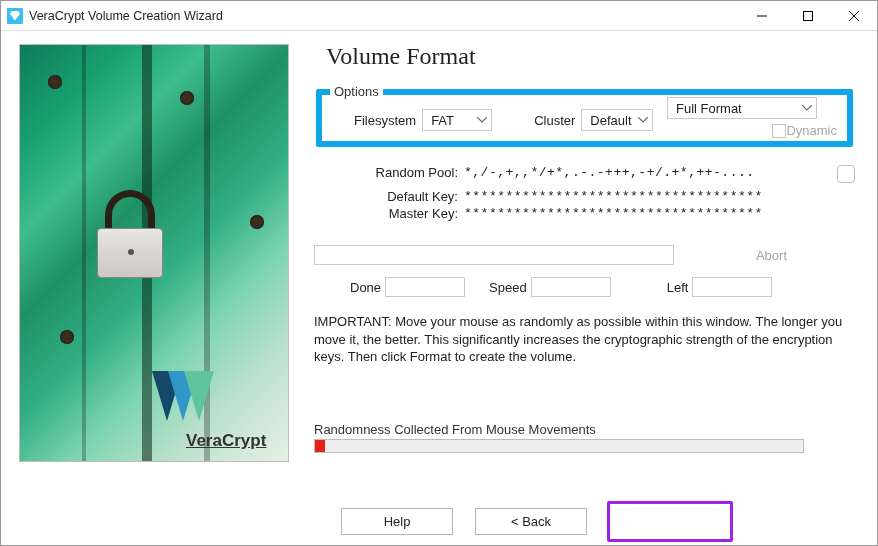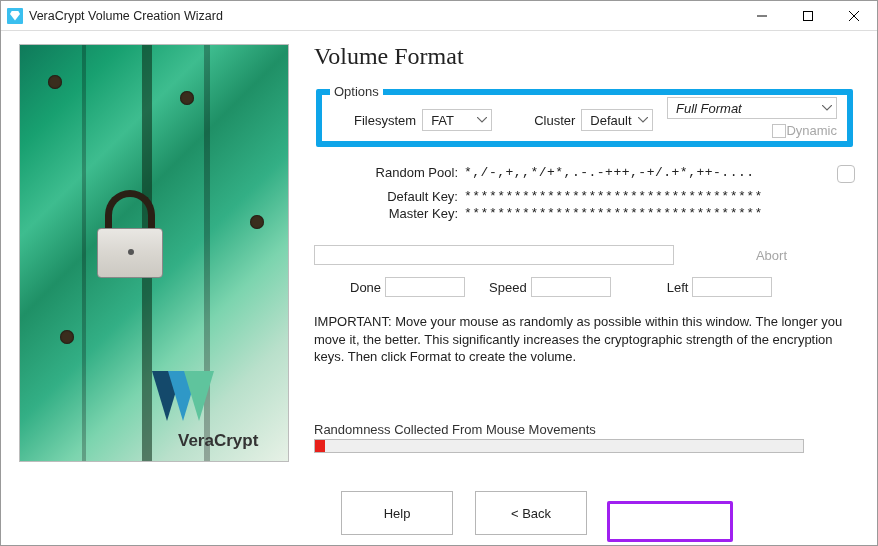--- a/index.html
+++ b/index.html
@@ -25,36 +25,36 @@
   .nail { position:absolute; width:14px; height:14px; background:#3a2d1d; border-radius:50%; box-shadow:0 0 2px #000 inset; }
   .padlock { position:absolute; left:75px; top:145px; width:70px; height:90px; }
   .padlock .shackle { position:absolute; left:10px; top:0; width:50px; height:48px; border:7px solid #2a2015; border-bottom:none; border-radius:26px 26px 0 0; background:transparent; }
   .padlock .body { position:absolute; left:2px; top:38px; width:66px; height:50px; background:linear-gradient(#e9e7e3,#d9d6d0,#ccc9c2); border:1px solid #888; border-radius:4px; }
   .padlock .body::after{content:"";position:absolute;left:30px;top:20px;width:6px;height:6px;background:#555;border-radius:50%;}
   .vc-mark { position:absolute; left:132px; bottom:40px; width:60px; height:50px; }
   .vc-mark span { position:absolute; display:block; }
   .vc-v1 { left:0; top:0; width:30px; height:50px; background:#14496b; clip-path:polygon(0 0, 100% 0, 50% 100%); }
   .vc-v2 { left:16px; top:0; width:30px; height:50px; background:#2f98c7; clip-path:polygon(0 0, 100% 0, 50% 100%); }
   .vc-v3 { left:32px; top:0; width:30px; height:50px; background:#5fc49d; clip-path:polygon(0 0, 100% 0, 50% 100%); }
-  .vc-txt { position:absolute; left:158px; bottom:10px; font-size:17px; font-weight:600; color:#333; }
+  .vc-txt { position:absolute; left:166px; bottom:10px; font-size:17px; font-weight:600; color:#333;text-decoration:underline; }
   .vc-txt b { font-weight:700; }
 
   .right { flex:1; padding: 10px 22px 0 20px; position:relative; }
-  .page-title { font-family: Georgia, "Times New Roman", serif; font-size: 24px; margin: 2px 0 14px 0; }
+  .page-title { font-family: Georgia, "Times New Roman", serif; font-size: 24px; margin: 2px 0 14px 12px; }
 
   fieldset.opts { border:6px solid #0ea5e9; border-radius:2px; padding: 10px 8px 10px 8px; position:relative; }
   fieldset.opts legend { font-size:13px; padding:0 4px; color:#333; }
   .row1 { display:flex; align-items:center; gap:6px; }
   .lbl { color:#222; }
   .combo { display:inline-flex; align-items:center; border:1px solid #c9c9c9; height:22px; padding:0 4px 0 8px; background:#fff; cursor:pointer; }
   .combo .cv { min-width:40px; }
   .chev { margin-left:6px; }
   .chev svg { display:block; }
   .ff { position:absolute; right:10px; top:-2px; width:170px; }
-  .ff .combo { width:170px; justify-content:space-between;font-style:italic; }
+  .ff .combo { width:150px; justify-content:space-between; }
   .dyn { position:absolute; right:10px; top:24px; display:flex; align-items:center; color:#a7a7a7; }
   .chk { width:14px; height:14px; border:1px solid #c3c3c3; background:#fff; display:inline-block; }
 
   .keys { margin-top:18px; display:grid; grid-template-columns: 150px 1fr 26px; row-gap:2px; align-items:start; font-family: Consolas,"Courier New",monospace; font-size:13px; }
   .keys .klabel { text-align:right; padding-right:6px; font-family:"Segoe UI",sans-serif; }
   .keys .kval { white-space:nowrap; overflow:hidden; letter-spacing:0.5px; }
   .keys .toggle { grid-column:3; grid-row:1; justify-self:end; }
   .smchk { width:18px; height:18px; border:1px solid #bfbfbf; border-radius:4px; display:inline-block; cursor:pointer; }
 
   .progress { margin-top:24px; display:flex; align-items:center; gap:14px; }
@@ -66,21 +66,21 @@
   .stats .slabel:first-child { margin-left:36px; }
   .sval { width:80px; height:20px; border:1px solid #c9c9c9; background:#fff; display:inline-block; }
 
   .important { margin-top:16px; font-size:13px; line-height:1.35; max-width:540px; }
 
   .rnd-label { margin-top:56px; font-size:13px; color:#333; }
   .rnd-bar { margin-top:2px; width:490px; height:14px; border:1px solid #bcbcbc; background:#efefef; position:relative; }
   .rnd-fill { position:absolute; left:0; top:0; bottom:0; width:12px; background:#e8201a; }
 
   .btnrow { position:absolute; left:0; right:0; bottom:10px; display:flex; gap:22px; padding:0 26px 0 340px; }
-  .btn { height:44px; min-width:112px; border:1px solid #b6b6b6; background:#fff; display:flex; align-items:center; justify-content:center; font-size:13px; cursor:pointer; }
+  .btn { height:27px; min-width:112px; border:1px solid #b6b6b6; background:#fff; display:flex; align-items:center; justify-content:center; font-size:13px; cursor:pointer; }
   .btn.primary { border:1px solid #2a7ed6; box-shadow:0 0 0 1px #6fb3ee inset; }
   .highlight { position:absolute; border:3px solid #a020f0; pointer-events:none; }
   .highlight.h1 { left:606px; bottom:3px; width:126px; height:41px; border-radius:2px; }
 </style>
 </head>
 <body>
 
 <div class="titlebar">
   <span class="app-icon"></span>
   <span class="title">VeraCrypt Volume Creation Wizard</span>

